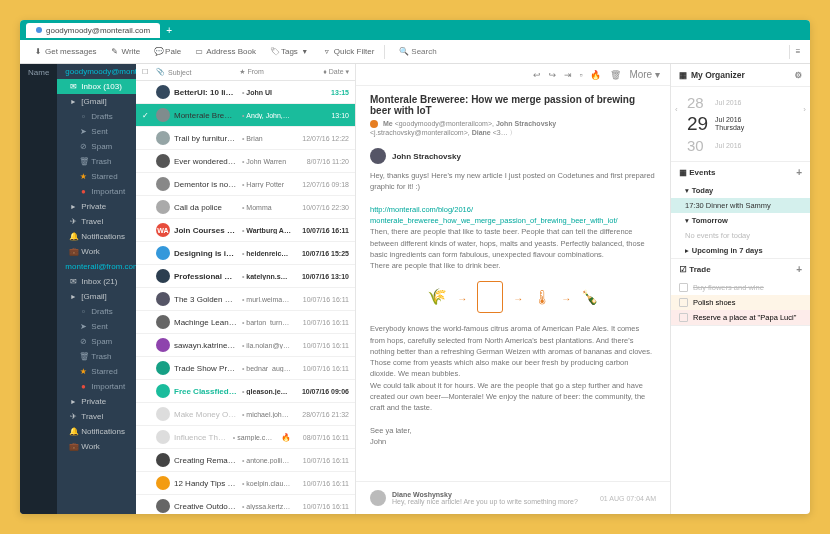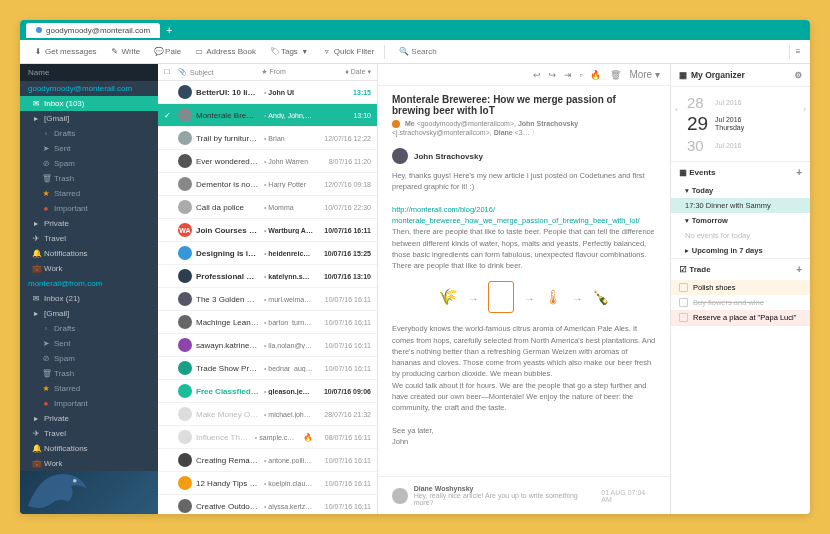--- a/index.html
+++ b/index.html
@@ -8,21 +8,21 @@
 .tabs{background:#00a99d;height:20px;display:flex;align-items:center;padding:0 6px;font-size:8px}
 .tab{background:#fff;padding:3px 10px;border-radius:3px 3px 0 0;display:flex;align-items:center;gap:4px;color:#444}
 .tab .dot{width:6px;height:6px;border-radius:50%;background:#4a90e2}
 .tab-add{color:#fff;margin-left:6px;font-size:10px;cursor:pointer}
 .toolbar{height:24px;border-bottom:1px solid #e0e0e0;display:flex;align-items:center;padding:0 8px;font-size:8px;color:#666;gap:2px}
 .tbtn{display:flex;align-items:center;gap:3px;padding:3px 6px;cursor:pointer;border-radius:2px}
 .tsep{width:1px;height:14px;background:#e0e0e0;margin:0 2px}
 .search{flex:1;margin:0 10px;display:flex;align-items:center;gap:4px;color:#aaa}
 .search input{border:none;outline:none;font-size:8px;flex:1}
 .body{flex:1;display:flex;overflow:hidden}
-.sidebar{width:138px;background:#2c3e50;color:#bdc3c7;font-size:8px;display:flex;flex-direction:column;overflow:hidden}
+.sidebar{width:116px;background:#2c3e50;color:#bdc3c7;font-size:8px;display:flex;flex-direction:row;overflow:hidden}
 .sb-head{background:#1a252f;padding:4px 8px;color:#8a9aa8;font-size:8px}
 .sb-item{padding:3px 8px 3px 12px;display:flex;align-items:center;gap:4px;cursor:pointer;white-space:nowrap;overflow:hidden}
 .sb-item.acct{color:#00bcd4;font-size:8px;padding-left:8px}
 .sb-item.sel{background:#1abc9c;color:#fff}
 .sb-item.sub{padding-left:22px;color:#8a9aa8}
 .sb-item .star{color:#f39c12}
 .sb-item .imp{color:#e74c3c}
 .sb-bird{margin-top:auto;height:70px;background:linear-gradient(135deg,#1a3a52,#2c5a7a);position:relative;overflow:hidden}
 .sb-bird svg{position:absolute;bottom:-10px;left:-10px;width:90px;height:90px;opacity:.7}
 .list{width:220px;border-right:1px solid #e5e5e5;display:flex;flex-direction:column;font-size:8px;overflow:hidden}
@@ -494,27 +494,27 @@
         <div class="sec-sub dim">No events for today</div>
         <div class="sec-sub">▸ <b>Upcoming in 7 days</b></div>
       </div>
       <div class="section">
         <div class="sec-head">
           <span class="ic">☑</span>&nbsp;
           <span>Trade</span>
           <span class="plus">+</span>
         </div>
         <div id="task-rows">
+            <div class="task done">
+              <span class="chk"></span>
+              <span>Buy flowers and wine</span>
+            </div>
             <div class="task warm">
               <span class="chk"></span>
               <span>Polish shoes</span>
-            </div>
-            <div class="task done">
-              <span class="chk"></span>
-              <span>Buy flowers and wine</span>
             </div>
             <div class="task hot">
               <span class="chk"></span>
               <span>Reserve a place at "Papa Luci"</span>
             </div>
           </div>
       </div>
     </div>
 
   </div>

